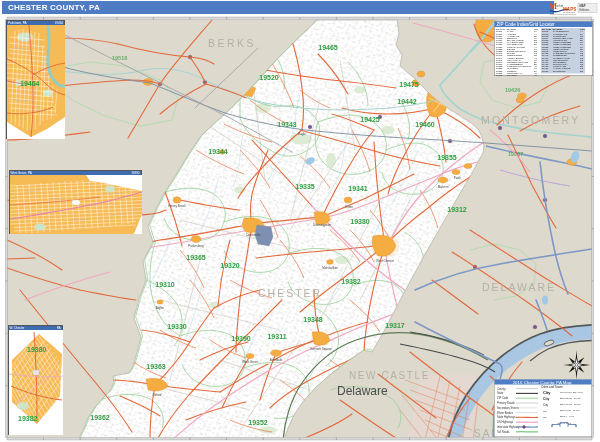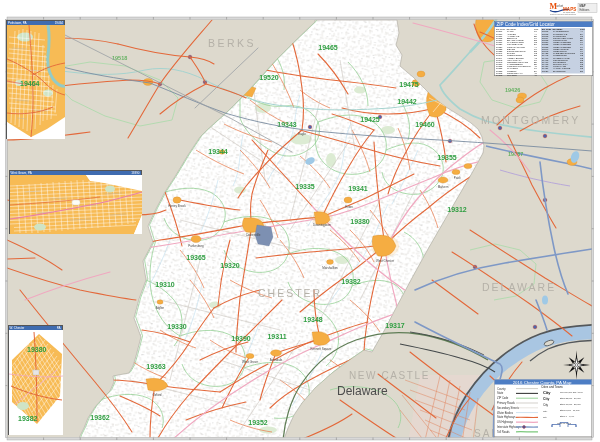--- a/index.html
+++ b/index.html
@@ -388,20 +388,21 @@
         <line x1="5.5" y1="385.6" x2="7.3" y2="385.6" stroke="#8a8a8a" stroke-width="0.6"></line>
         <line x1="591.8" y1="71.8" x2="593.6" y2="71.8" stroke="#8a8a8a" stroke-width="0.6"></line>
         <line x1="591.8" y1="124.1" x2="593.6" y2="124.1" stroke="#8a8a8a" stroke-width="0.6"></line>
         <line x1="591.8" y1="176.4" x2="593.6" y2="176.4" stroke="#8a8a8a" stroke-width="0.6"></line>
         <line x1="591.8" y1="228.7" x2="593.6" y2="228.7" stroke="#8a8a8a" stroke-width="0.6"></line>
         <line x1="591.8" y1="281.0" x2="593.6" y2="281.0" stroke="#8a8a8a" stroke-width="0.6"></line>
         <line x1="591.8" y1="333.3" x2="593.6" y2="333.3" stroke="#8a8a8a" stroke-width="0.6"></line>
         <line x1="591.8" y1="385.6" x2="593.6" y2="385.6" stroke="#8a8a8a" stroke-width="0.6"></line>
 </g>
 </svg>
+<div id="hdr" class="abs">CHESTER COUNTY, PA</div>
 <div id="logo" class="abs">
 <svg width="50" height="15" viewBox="0 0 50 15">
 <text x="0.5" y="8" font-size="8" font-weight="bold" fill="#e8500a" font-family="Liberation Serif,serif">M</text>
 <text x="7.5" y="5.5" font-size="3" fill="#555">arket</text>
 <path d="M1,9.5 Q6,12 12,9.5 Q16,8 20,8.5" stroke="#1b3f8f" stroke-width="1.3" fill="none"></path>
 <text x="14" y="9.5" font-size="4.6" font-weight="bold" fill="#e8500a">MAPS</text>
 <text x="14" y="11.8" font-size="1.7" fill="#555">We Know Maps</text>
 <rect x="29" y="2.5" width="19" height="9" fill="#efefef" stroke="#aaa" stroke-width="0.4"></rect>
 <text x="30.5" y="6" font-size="2.8" font-weight="bold" fill="#444">MAP</text>
 <text x="30.5" y="9.8" font-size="2.8" fill="#444">Editions</text>

